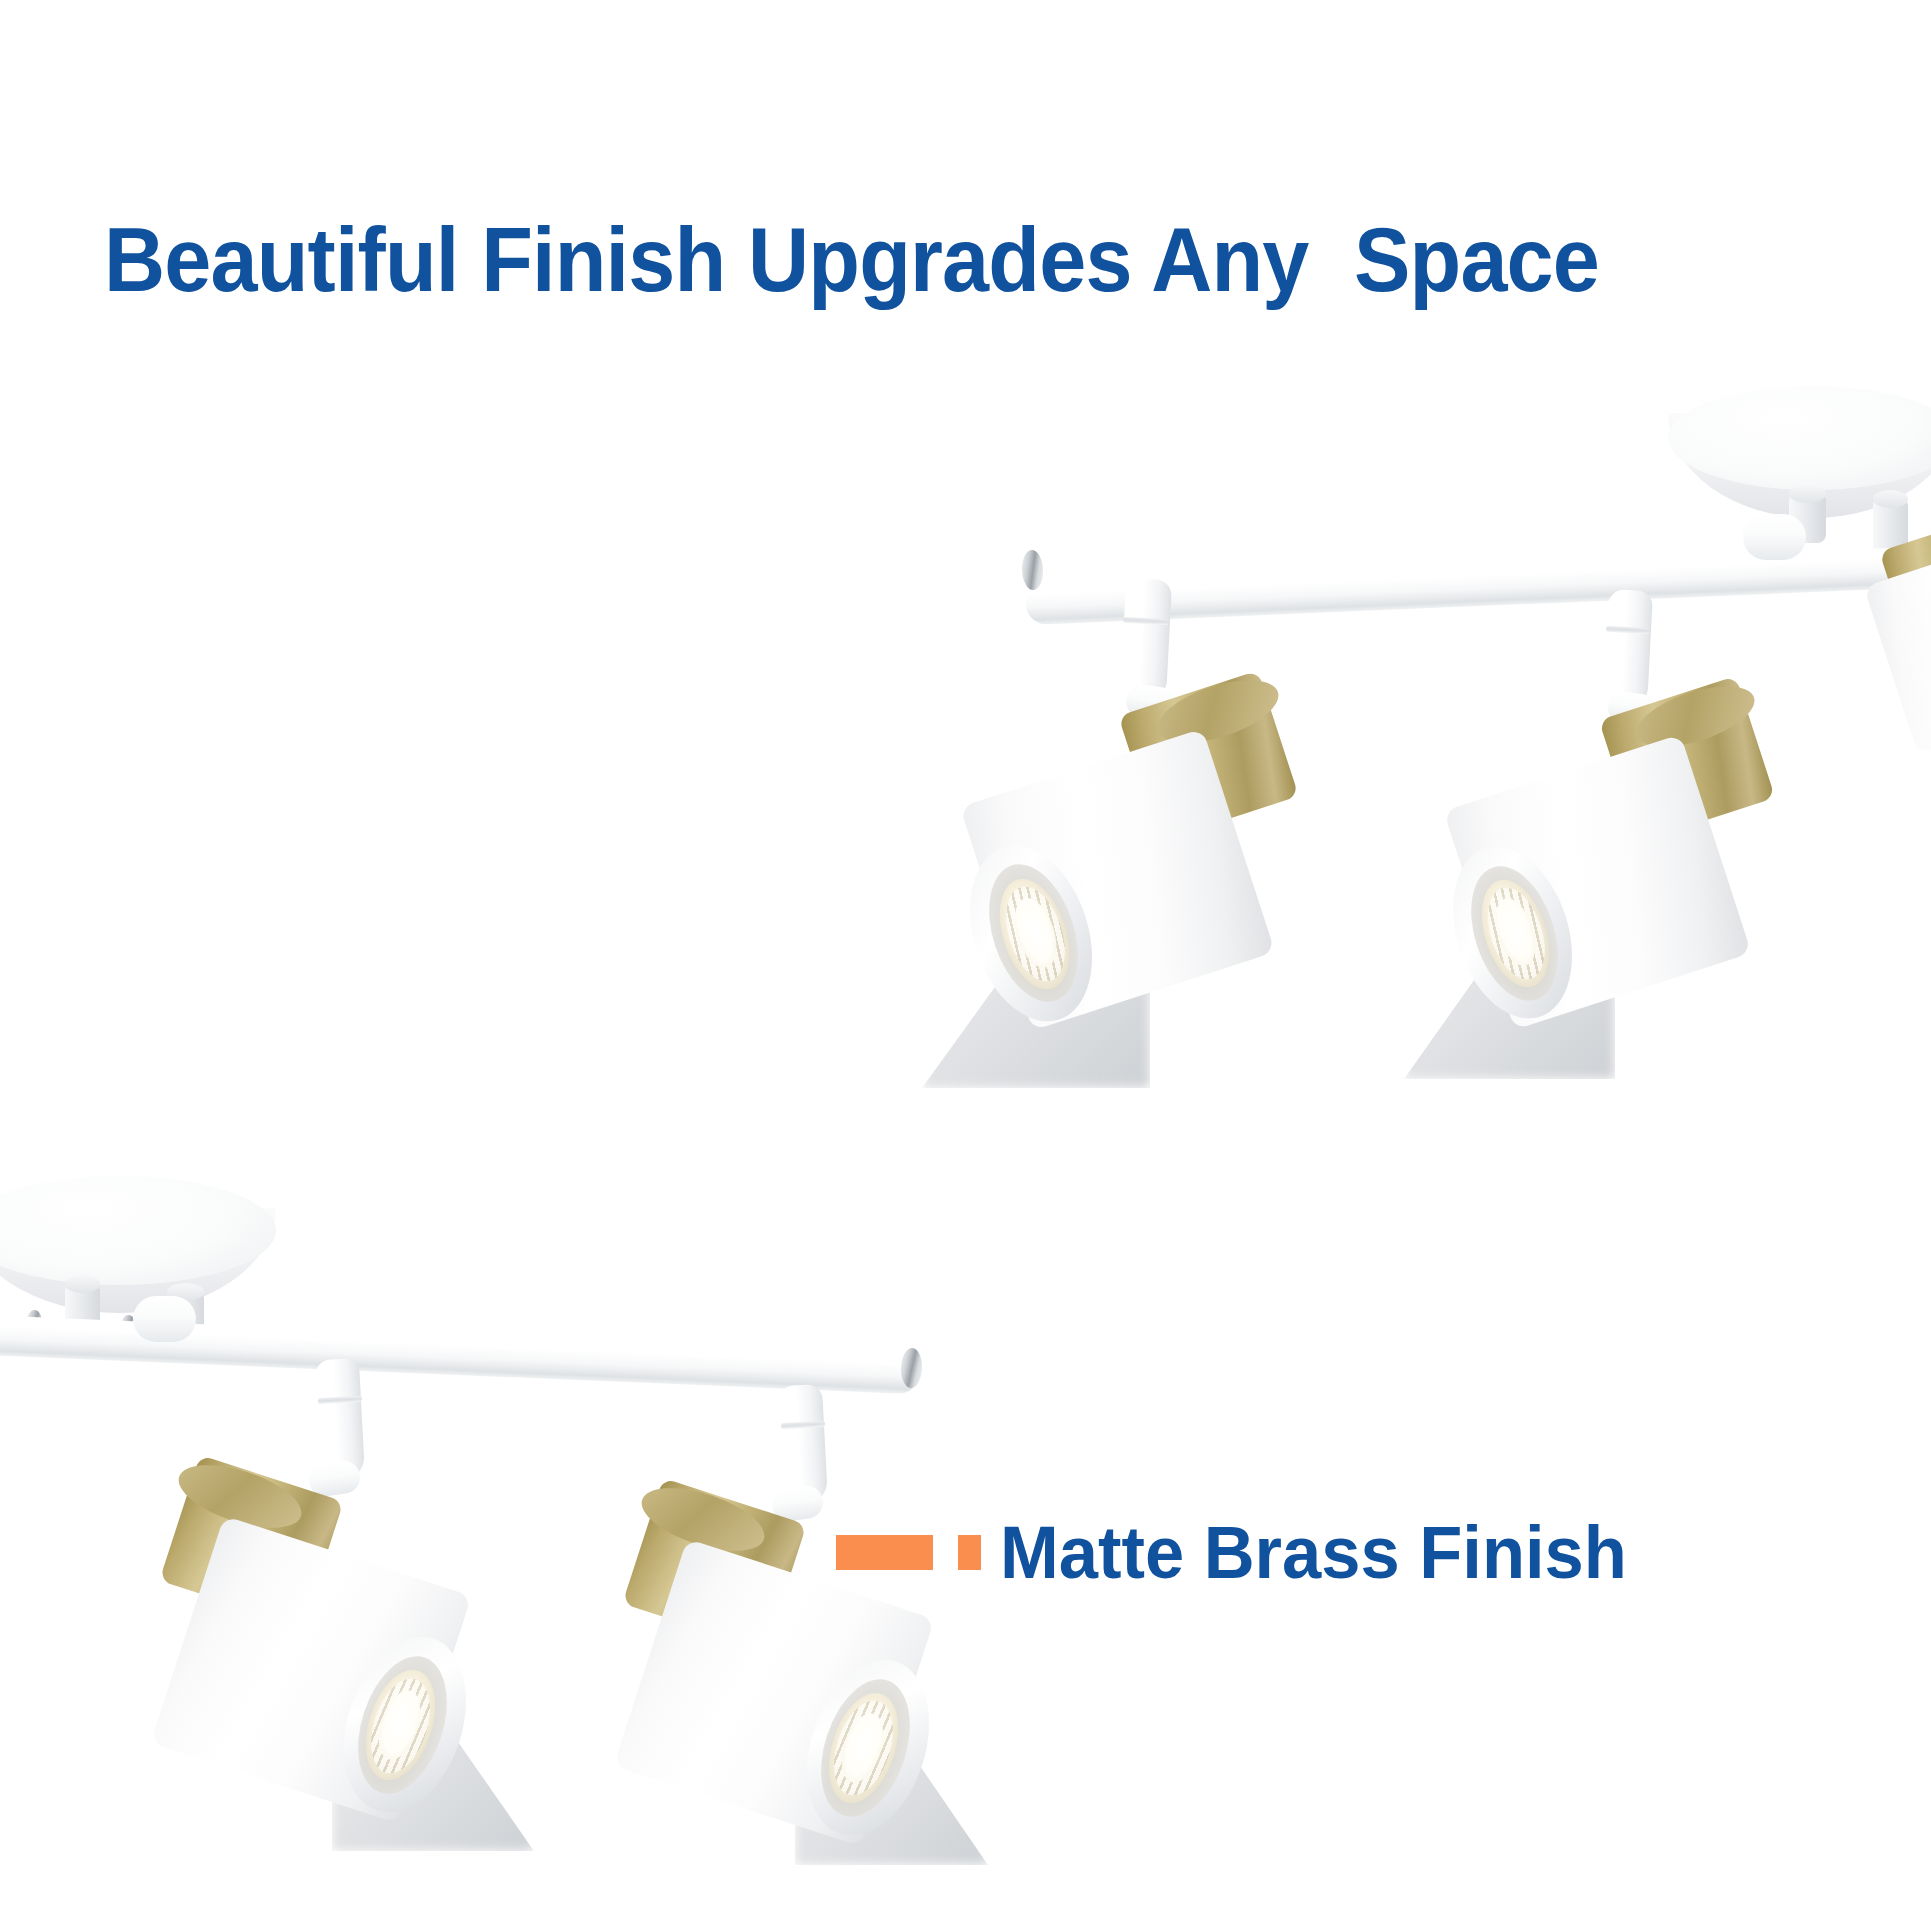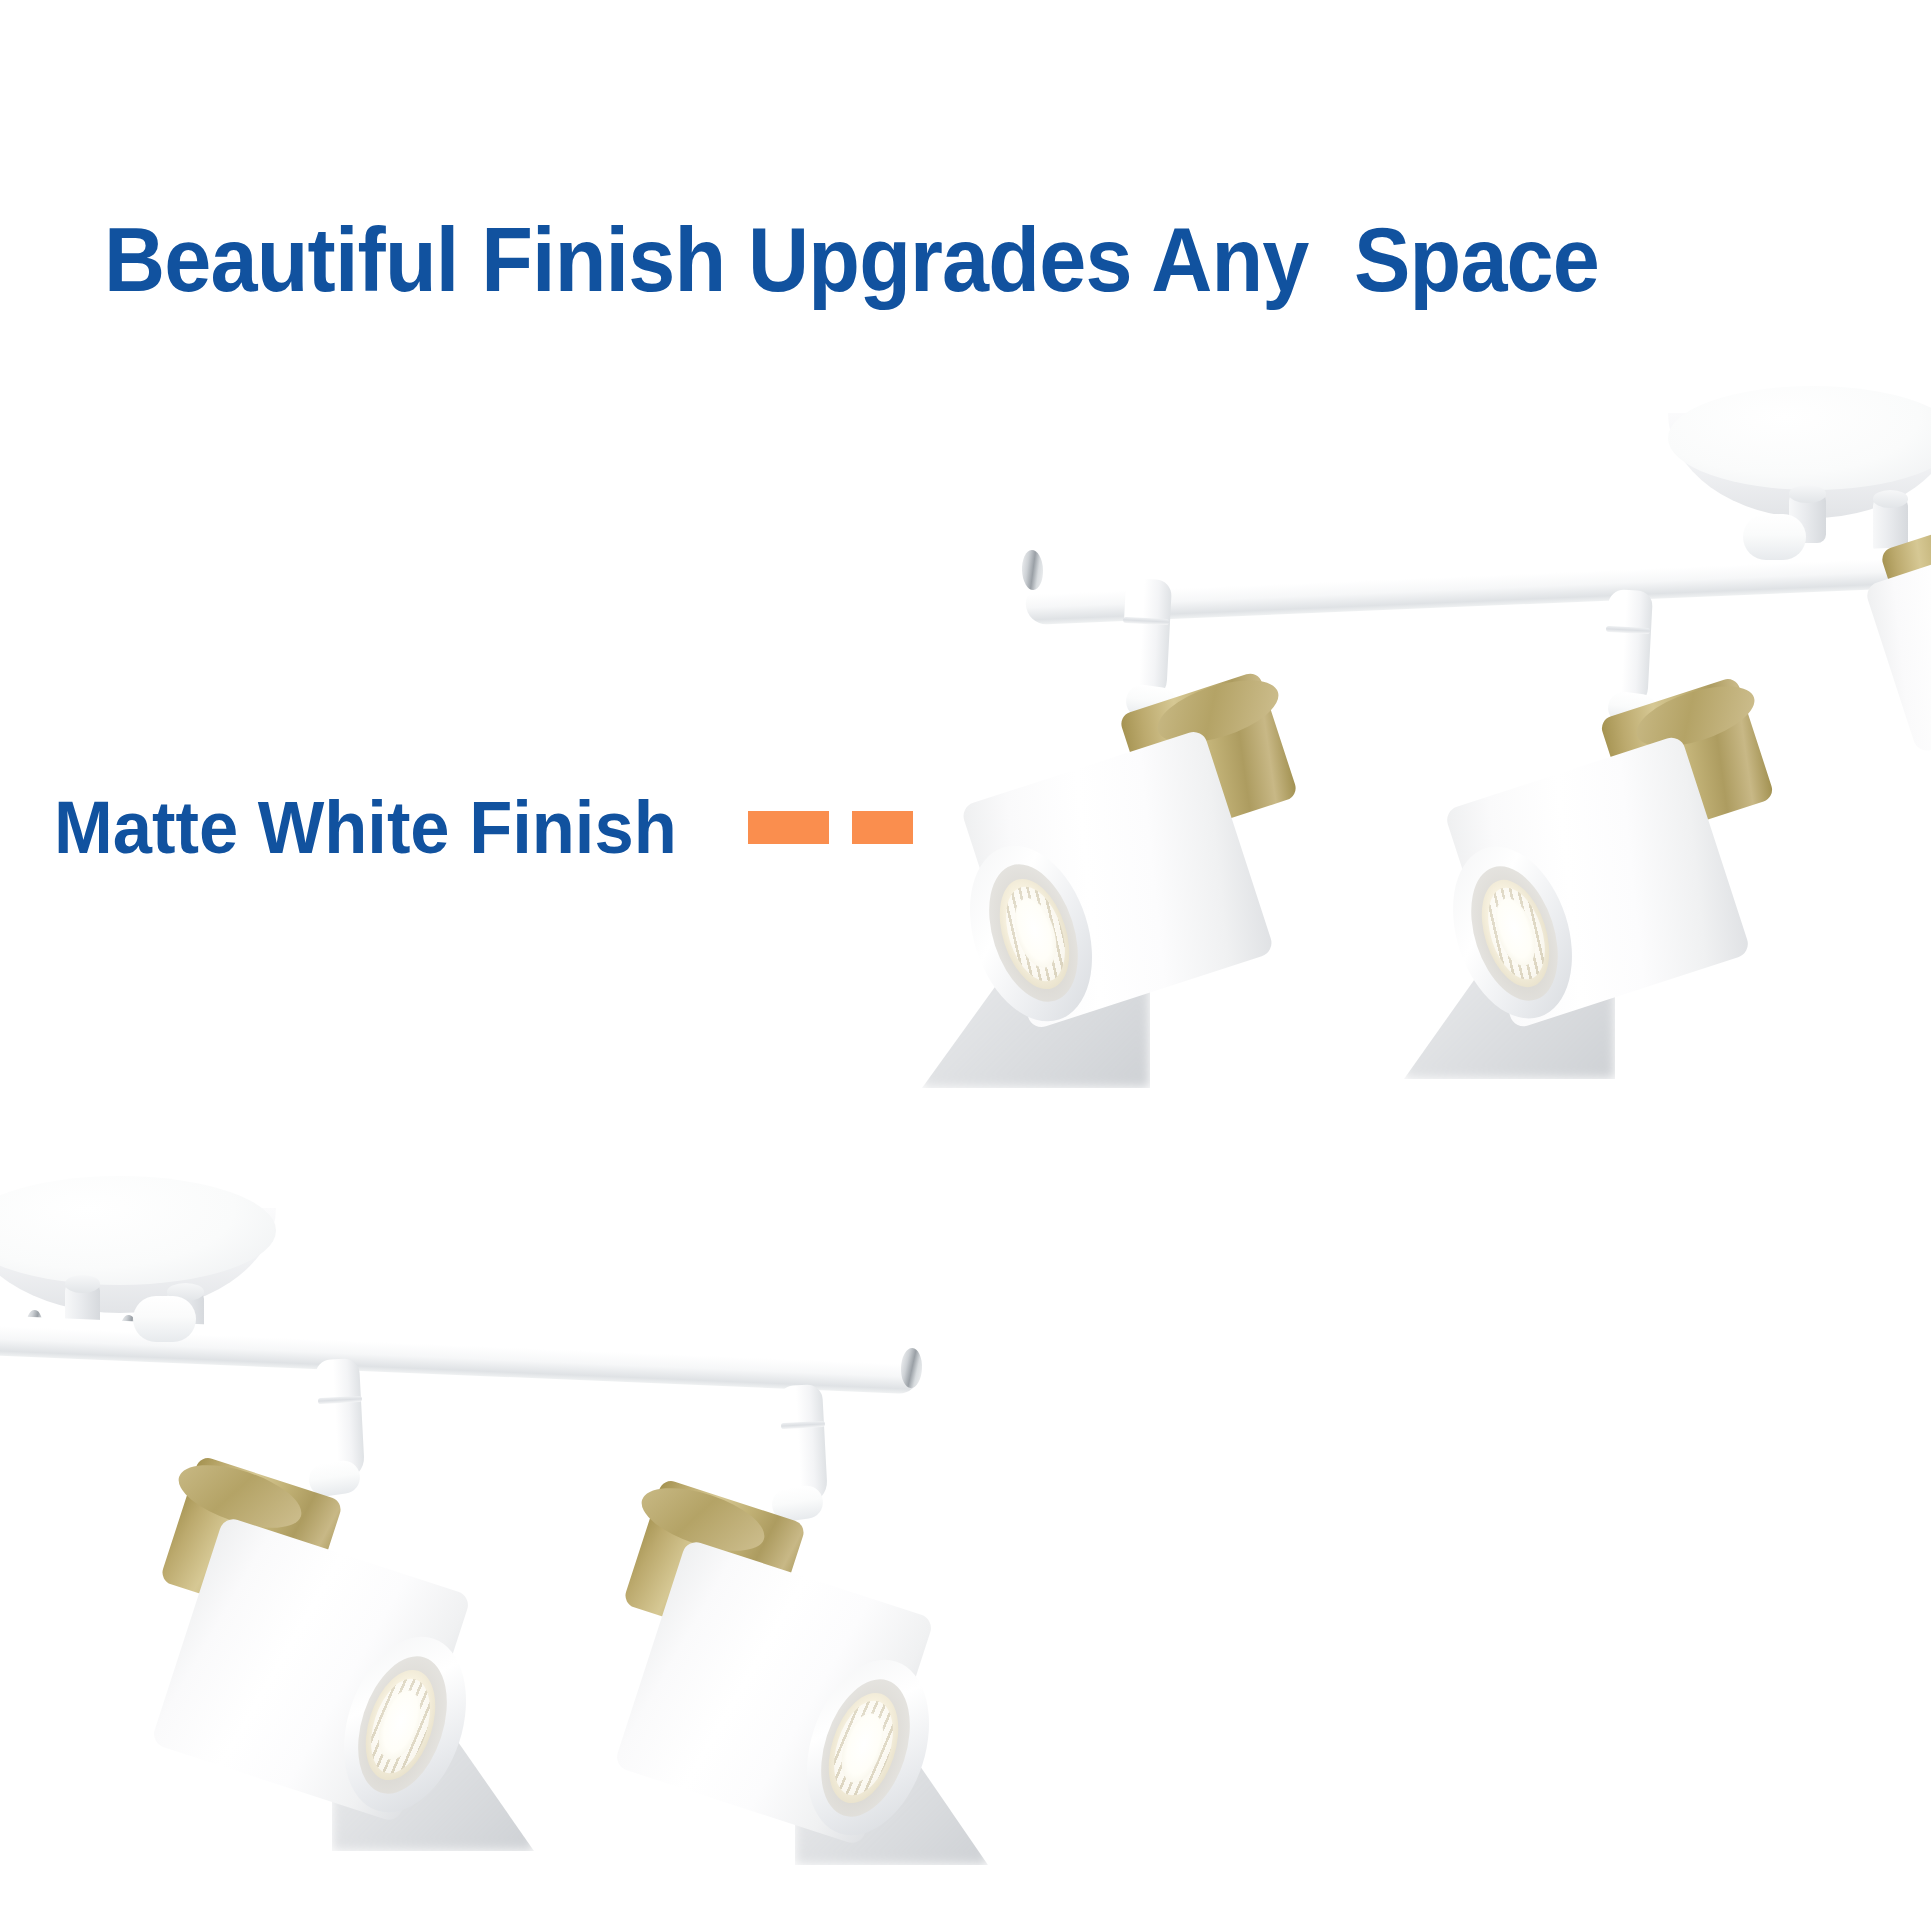--- a/index.html
+++ b/index.html
@@ -326,21 +326,21 @@
                   transform: rotate(18deg);"></div>
       <div class="bulb" style="left:832px; top:1691px; width:63px; height:114px;
                   transform: rotate(18deg);"></div>
       <div class="bulb-flutes" style="left:837px; top:1699px; width:53px; height:98px;
                   transform: rotate(18deg);"></div>
       <div class="bulb-core" style="left:844px; top:1712px; width:37px; height:72px;
                   transform: rotate(18deg);"></div>
     </div>
   </div>
 
-  <div class="callout" id="callout-white">
-    <span class="callout-text">Matte White Finish</span>
+
+  <div class="callout" id="callout-brass">
     <span class="dash dash-long"></span>
     <span class="dash dash-short"></span>
+    <span class="callout-text">Matte Brass Finish</span>
   </div>
 
-
 </div>
 
 
 </body></html>

